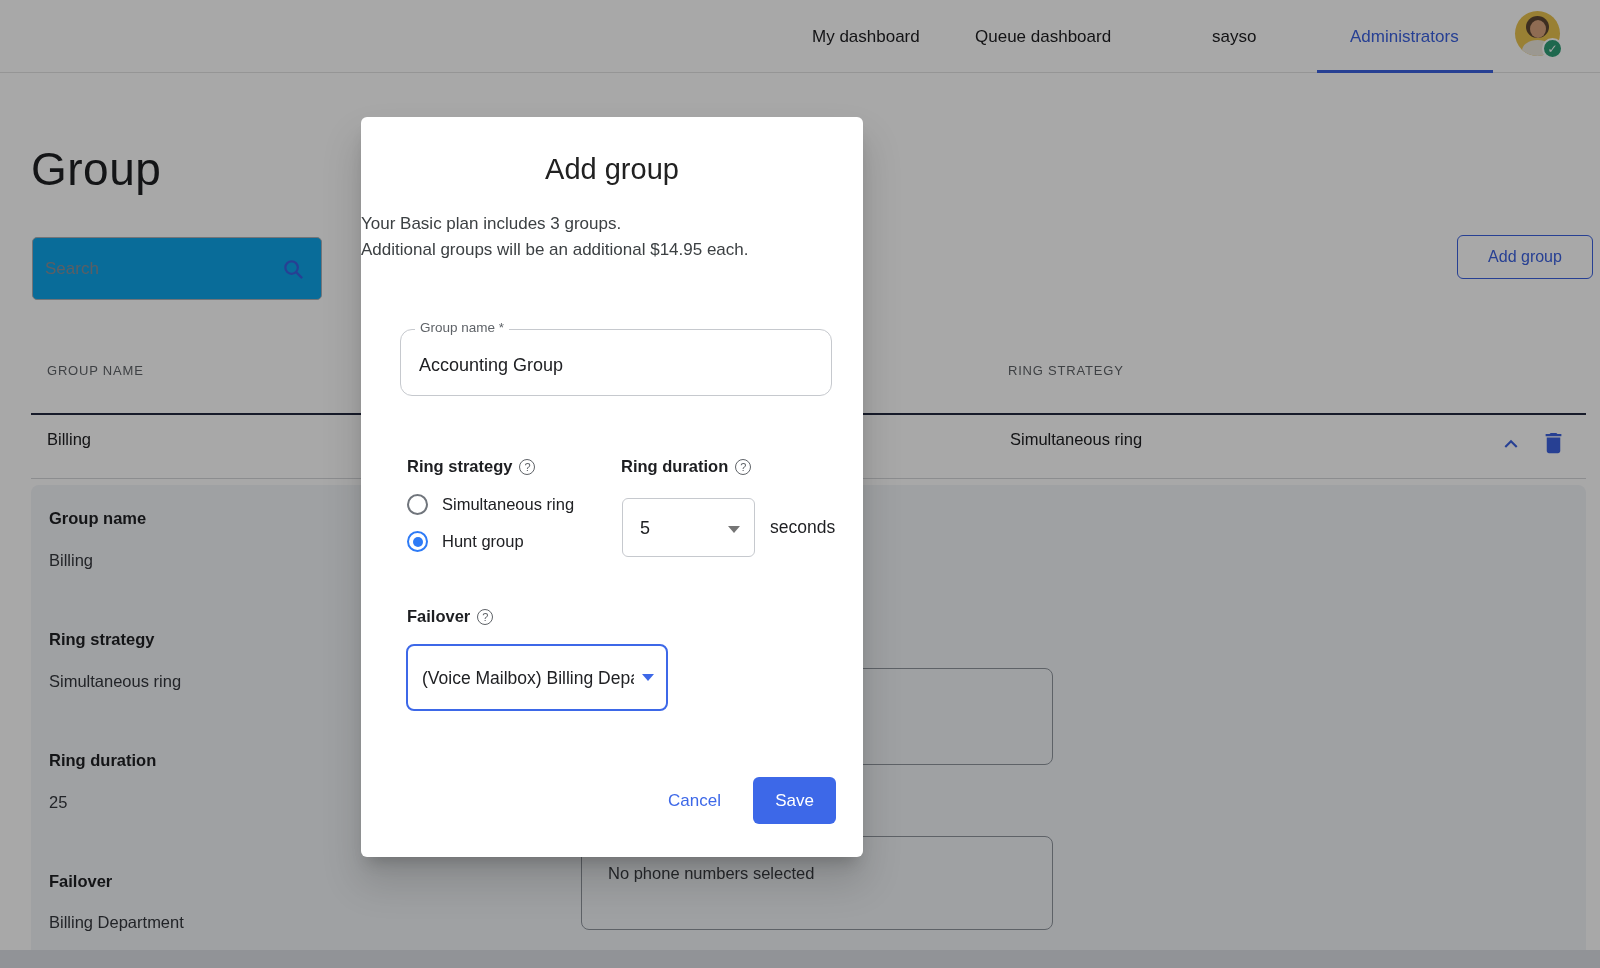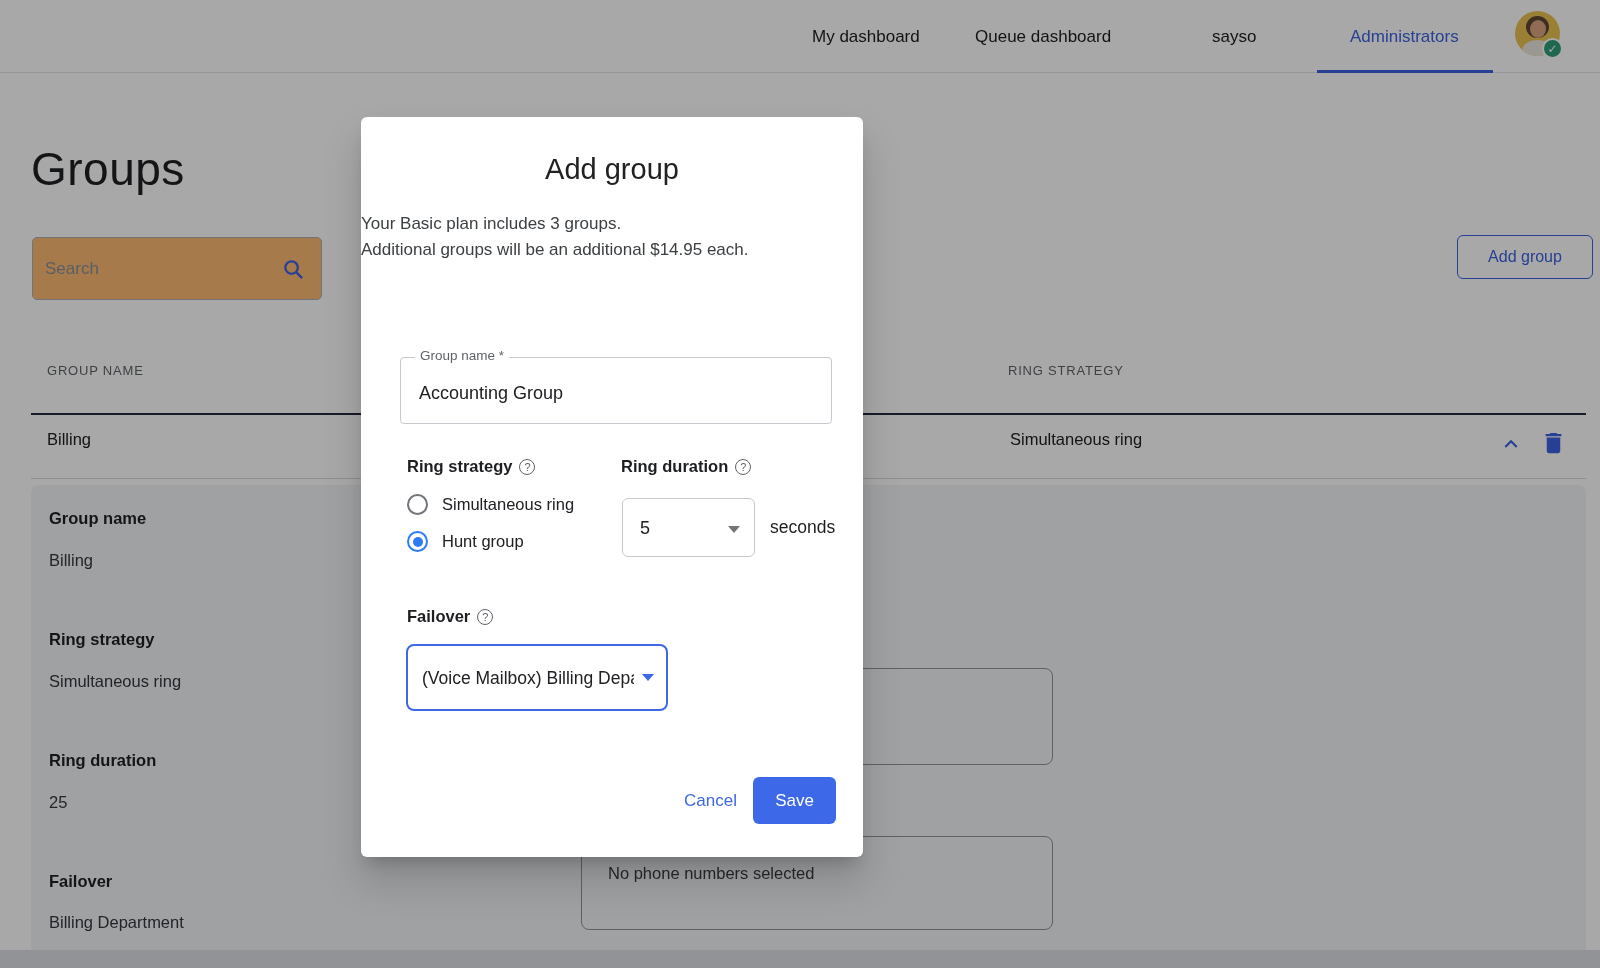--- a/index.html
+++ b/index.html
@@ -14,21 +14,21 @@
   .nav-indicator { position:absolute; left:1317px; top:70px; width:176px; height:3px; background:#3c62e0; }
   .avatar { position:absolute; left:1515px; top:11px; width:45px; height:45px; border-radius:50%; overflow:visible; cursor:pointer; }
   .avatar-img { width:45px; height:45px; border-radius:50%; overflow:hidden; display:block; background:#e8c24f; position:relative; }
   .avatar-img .hair { position:absolute; left:11px; top:5px; width:23px; height:22px; border-radius:50%; background:#5d4632; }
   .avatar-img .face { position:absolute; left:14.5px; top:9px; width:16px; height:18px; border-radius:50%; background:#d9a57f; }
   .avatar-img .body { position:absolute; left:7px; top:29px; width:31px; height:22px; border-radius:50% 50% 0 0; background:#ece7dc; }
   .badge { position:absolute; right:-3px; bottom:-3px; width:21px; height:21px; border-radius:50%; background:#2f9e77; border:2px solid #ffffff; color:#fff; font-size:12px; font-weight:bold; display:flex; align-items:center; justify-content:center; }
 
   
   .page-title { position:absolute; left:31px; top:142px; font-size:46px; font-weight:400; color:#1f2023; letter-spacing:.5px; }
-  .search-box { position:absolute; left:32px; top:237px; width:290px; height:63px; border:1px solid #aeb1b6; border-radius:5px; background:#fdba74; }
+  .search-box { position:absolute; left:32px; top:237px; width:290px; height:63px; border:1px solid #aeb1b6; border-radius:5px; background:#0ea5e9; }
   .search-box input { position:absolute; inset:0; border:0; outline:0; background:transparent; padding:0 46px 0 12px; font-size:17px; color:#202124; font-family:inherit; }
   .search-box input::placeholder { color:#8a8f98; }
   .search-icon { position:absolute; right:16px; top:20px; width:23px; height:23px; color:#3c62e0; }
   .add-group-btn { position:absolute; left:1457px; top:235px; width:136px; height:44px; border:1px solid #3c62e0; border-radius:6px; background:transparent; color:#3c62e0; font-size:16px; font-weight:500; font-family:inherit; cursor:pointer; }
 
   .col-header { position:absolute; top:363px; font-size:13px; font-weight:500; color:#5f6368; letter-spacing:.8px; }
   .col-header.c1 { left:47px; }
   .col-header.c2 { left:1008px; }
   .divider-dark { position:absolute; left:31px; top:413px; width:1555px; height:2px; background:#242a40; }
   .divider-light { position:absolute; left:31px; top:478px; width:1555px; height:1px; background:#d5d7da; }
@@ -47,21 +47,21 @@
   .pick-box .empty-text { position:absolute; left:26px; top:27px; font-size:16.5px; color:#3a3d42; }
   .bottom-band { position:absolute; left:0; top:950px; width:1600px; height:18px; background:#dde0e5; }
 
   
   .overlay { position:absolute; inset:0; background:rgba(0,0,0,0.34); z-index:10; }
   .modal { position:absolute; left:361px; top:117px; width:502px; height:740px; background:#fff; border-radius:6px; z-index:20;
            box-shadow:0 11px 15px -7px rgba(0,0,0,.2), 0 24px 38px 3px rgba(0,0,0,.14); }
   .modal-title { position:absolute; left:0; top:36px; width:100%; text-align:center; font-size:29px; font-weight:400; color:#212121; }
   .modal-sub { position:absolute; left:0; top:94px; width:100%; font-size:17px; line-height:26px; color:#3c4043; }
 
-  .gn-field { position:absolute; left:39px; top:240px; width:432px; height:67px; border:1px solid #c6c9ce; border-radius:4px; }
+  .gn-field { position:absolute; left:39px; top:212px; width:432px; height:67px; border:1px solid #c6c9ce; border-radius:12px; }
   .gn-chip { position:absolute; left:14px; top:-10px; background:#fff; padding:0 5px; font-size:13.5px; color:#5f6368; }
   .gn-field input { position:absolute; inset:0; border:0; outline:0; background:transparent; padding:6px 16px 0 18px; font-size:18px; color:#202124; font-family:inherit; border-radius:8px; }
 
   .sec-label { position:absolute; font-size:16.5px; font-weight:600; color:#1d1e21; display:flex; align-items:center; gap:7px; }
   .sec-label.rs { left:46px; top:340px; }
   .sec-label.rd { left:260px; top:340px; }
   .sec-label.fo { left:46px; top:490px; }
   .help-icon { width:16px; height:16px; border:1.4px solid #5f6368; border-radius:50%; font-size:11px; font-weight:500; color:#5f6368; display:inline-flex; align-items:center; justify-content:center; cursor:pointer; }
 
   .radio-row { position:absolute; left:46px; display:flex; align-items:center; gap:14px; cursor:pointer; }
@@ -74,21 +74,21 @@
 
   .rd-select { position:absolute; left:261px; top:381px; width:133px; height:59px; border:1px solid #c6c9ce; border-radius:6px; cursor:pointer; }
   .rd-select .val { position:absolute; left:17px; top:0; height:59px; line-height:59px; font-size:18px; color:#202124; }
   .caret { position:absolute; right:14px; top:27px; width:0; height:0; border-left:6px solid transparent; border-right:6px solid transparent; border-top:7px solid #757575; }
   .seconds { position:absolute; left:409px; top:381px; height:59px; line-height:59px; font-size:17.5px; font-weight:500; color:#1d1e21; }
 
   .fo-select { position:absolute; left:45px; top:527px; width:262px; height:67px; border:2px solid #3d68e8; border-radius:8px; cursor:pointer; }
   .fo-select .val { position:absolute; left:14px; top:0; height:64px; line-height:64px; font-size:17.5px; color:#202124; width:212px; overflow:hidden; white-space:nowrap; }
   .fo-select .caret { border-top-color:#3d68e8; right:12px; top:28px; }
 
-  .actions { position:absolute; right:27px; top:660px; height:47px; display:flex; align-items:center; gap:16px; }
+  .actions { position:absolute; right:27px; top:660px; height:47px; display:flex; align-items:center; gap:32px; }
   .cancel-btn { background:none; border:0; color:#3d68e8; font-size:17px; font-weight:500; font-family:inherit; cursor:pointer; }
   .save-btn { width:83px; height:47px; background:#3d68e8; border:0; border-radius:6px; color:#fff; font-size:17px; font-weight:500; font-family:inherit; cursor:pointer; }
 </style>
 </head>
 <body>
 
 <div class="frame">
 
   <header class="nav">
     <div class="nav-item" style="left:812px">My dashboard</div>
@@ -99,21 +99,21 @@
     <div class="avatar">
       <span class="avatar-img">
         <span class="hair"></span>
           <span class="face"></span>
           <span class="body"></span>
       </span>
       <span class="badge">✓</span>
     </div>
   </header>
 
-  <h1 class="page-title">Groups</h1>
+  <h1 class="page-title">Group</h1>
 
   <div class="search-box">
     <input type="text" placeholder="Search" style="">
     <svg class="search-icon" viewBox="0 0 24 24" fill="none" stroke="currentColor" stroke-width="2.4">
       <circle cx="10" cy="10" r="6.5"></circle>
         <line x1="15" y1="15" x2="21" y2="21"></line>
     </svg>
   </div>
 
   <button class="add-group-btn">Add group</button>

